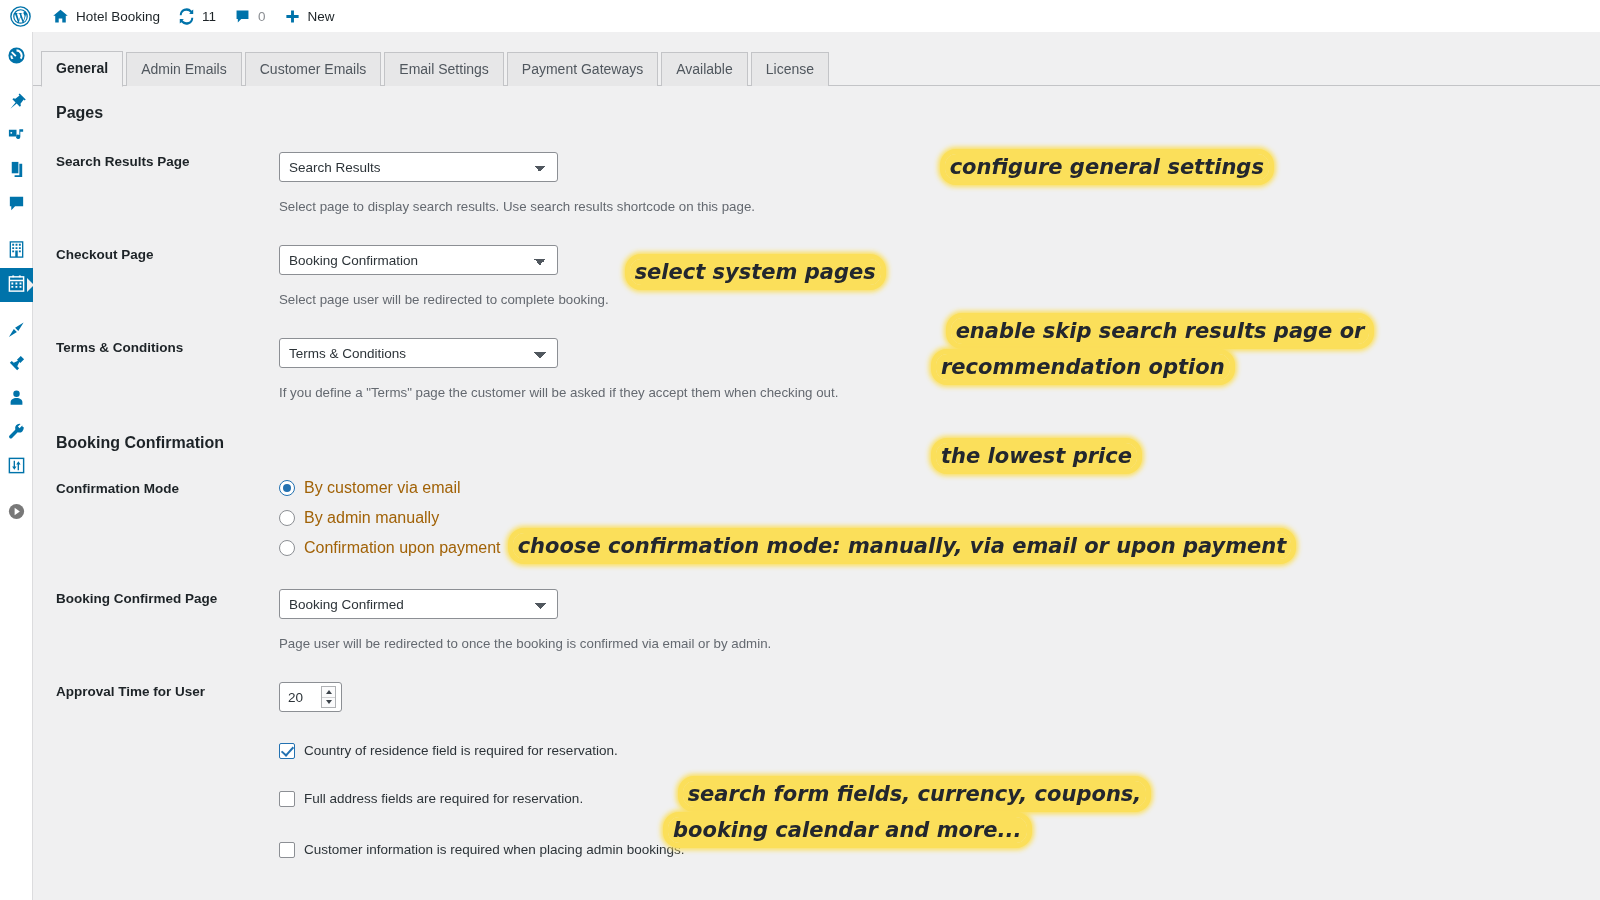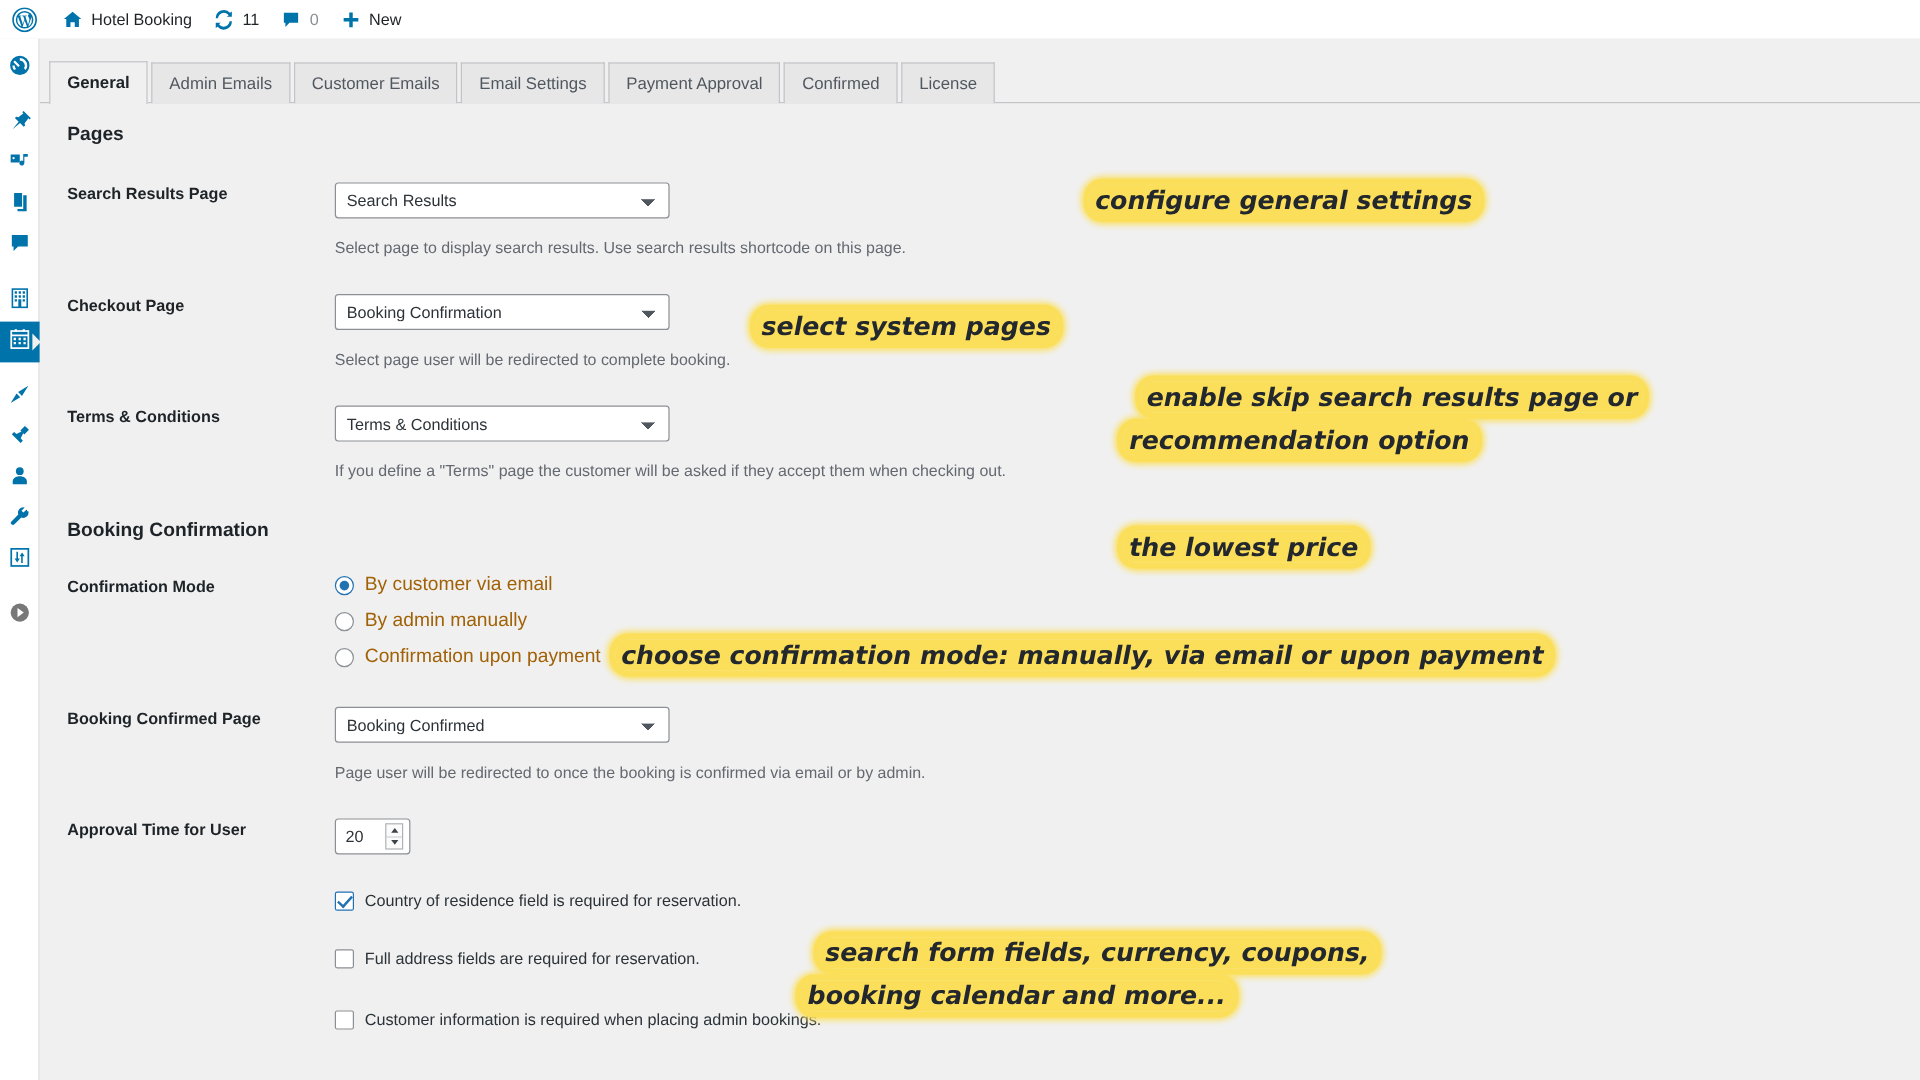--- a/index.html
+++ b/index.html
@@ -349,22 +349,22 @@
 </div>
 
 <div id="wpcontent">
 
   <div id="tabs-bar">
     <div id="tabs-inner">
       <a class="nav-tab active">General</a>
       <a class="nav-tab">Admin Emails</a>
       <a class="nav-tab">Customer Emails</a>
       <a class="nav-tab">Email Settings</a>
-      <a class="nav-tab">Payment Approval</a>
-      <a class="nav-tab">Confirmed</a>
+      <a class="nav-tab">Payment Gateways</a>
+      <a class="nav-tab">Available</a>
       <a class="nav-tab">License</a>
     </div>
   </div>
 
   <div id="form-area">
 
     <h2 class="section-title" style="margin-left:23px;">Pages</h2>
 
     <div class="row" style="margin-top:30px;">
       <div class="row-label">Search Results Page</div>
@@ -469,21 +469,21 @@
         <label class="cb-line">
           <span class="cb"></span>
           <span class="cb-label">Customer information is required when placing admin bookings.</span>
         </label>
       </div>
     </div>
 
   </div>
 </div>
 
-<div class="anno" style="left:893px; top:113px;">
+<div class="anno" style="left:930px; top:113px;">
   <span>configure general settings</span>
 </div>
 
 <div class="anno" style="left:615px; top:218px;">
   <span>select system pages</span>
 </div>
 
 <div class="anno" style="left:936px; top:277px;">
   <span>enable skip search results page or</span><br><span>recommendation option</span>
 </div>

